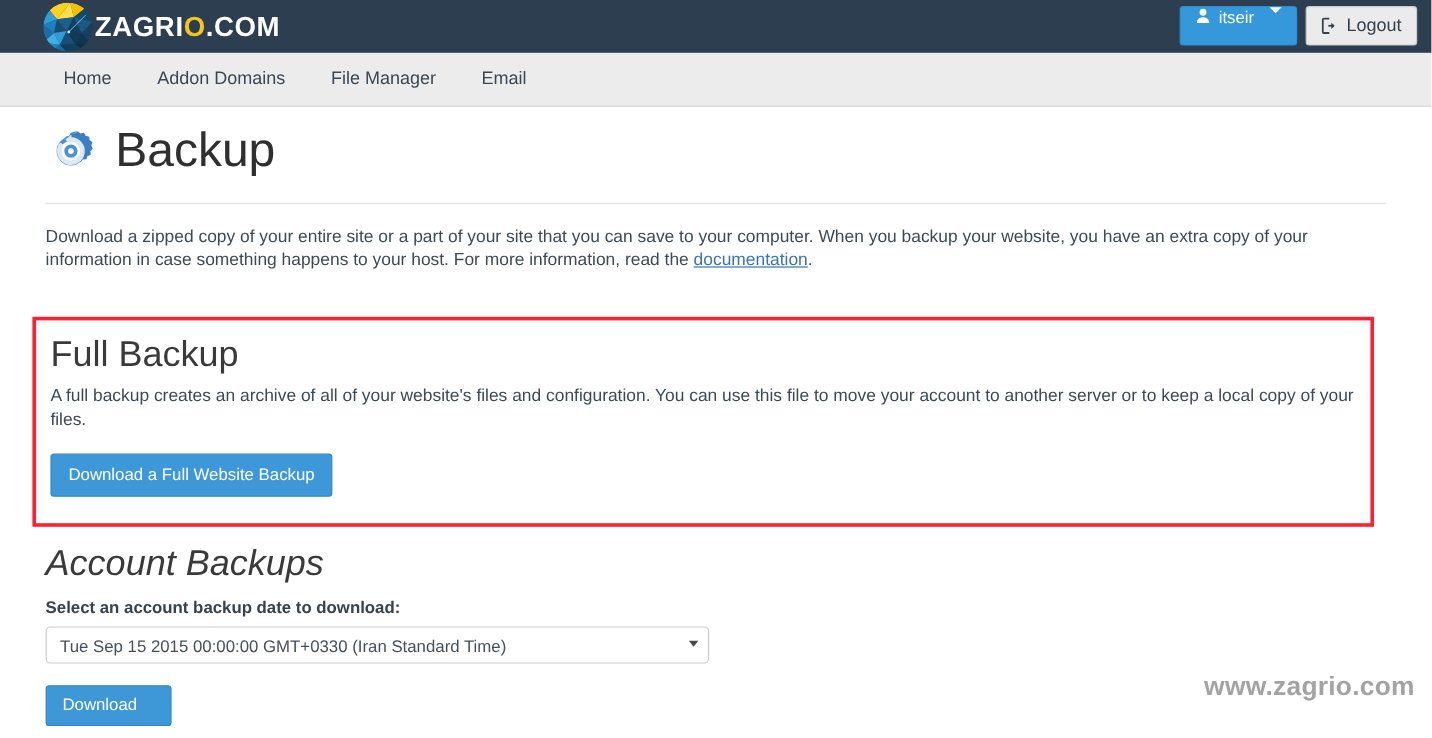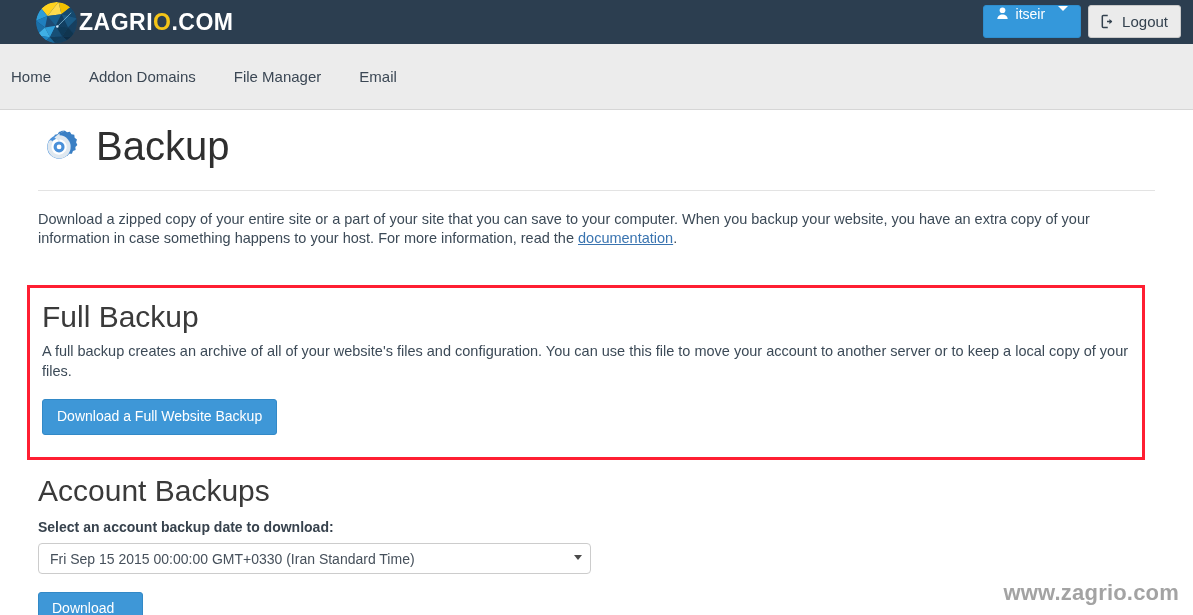--- a/index.html
+++ b/index.html
@@ -78,25 +78,26 @@
   .caret-down {
     width: 0; height: 0;
     border-left: 5px solid transparent;
     border-right: 5px solid transparent;
     border-top: 5px solid #ffffff;
     margin-left: 6px;
   }
 
   
   .navbar {
-    height: 66px;
+    height: 45px;
     background: #ececec;
     border-bottom: 1px solid #d6d6d6;
     display: flex;
     align-items: center;
+    padding-left: 42px;
   }
   .nav-item {
     color: #3b4754;
     font-size: 15px;
     padding: 0 19px;
     line-height: 54px;
     text-decoration: none;
     cursor: pointer;
     white-space: nowrap;
   }
@@ -173,20 +174,21 @@
   }
 
   
   .account-section { margin-top: 14px; }
   .account-title {
     font-size: 30px;
     color: #3a3a3a;
     font-weight: normal;
     margin: 0 0 11px 0;
     line-height: 1.15;
+    font-style: italic;
   }
   .field-label {
     font-size: 14px;
     font-weight: bold;
     color: #37424d;
     display: block;
     margin-bottom: 8px;
   }
   .select-wrap {
     position: relative;
@@ -335,21 +337,21 @@
     <h2 class="section-title">Full Backup</h2>
     <p class="section-desc">A full backup creates an archive of all of your website's files and configuration. You can use this file to move your account to another server or to keep a local copy of your files.</p>
     <div class="btn-primary">Download a Full Website Backup</div>
   </div>
 
   <div class="account-section">
     <h2 class="account-title">Account Backups</h2>
     <label class="field-label">Select an account backup date to download:</label>
     <div class="select-wrap">
       <div class="select-box">
-        <span>Fri Sep 15 2015 00:00:00 GMT+0330 (Iran Standard Time)</span>
+        <span>Tue Sep 15 2015 00:00:00 GMT+0330 (Iran Standard Time)</span>
       </div>
       <span class="select-caret"></span>
     </div>
     <div class="btn-download">Download</div>
   </div>
 
   <div class="watermark">www.zagrio.com</div>
 </div>
 
 </body></html>

